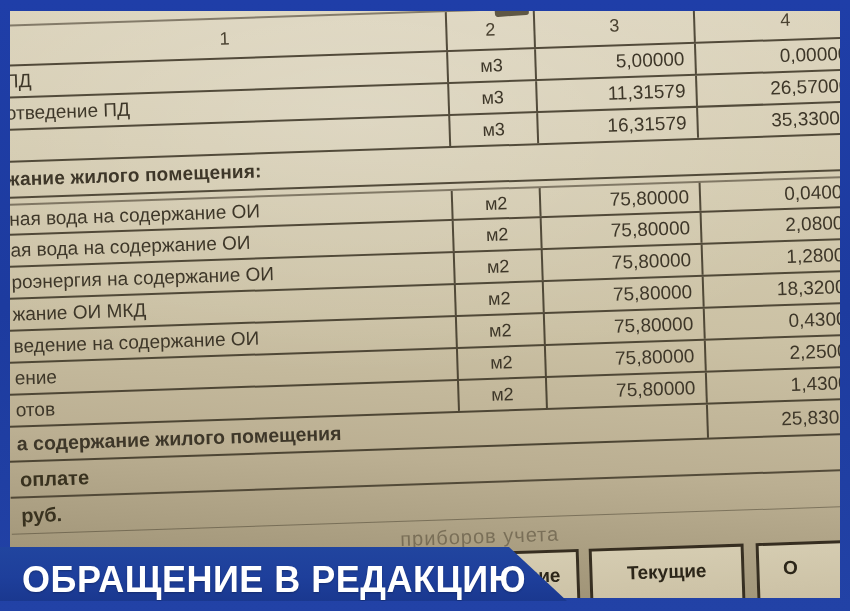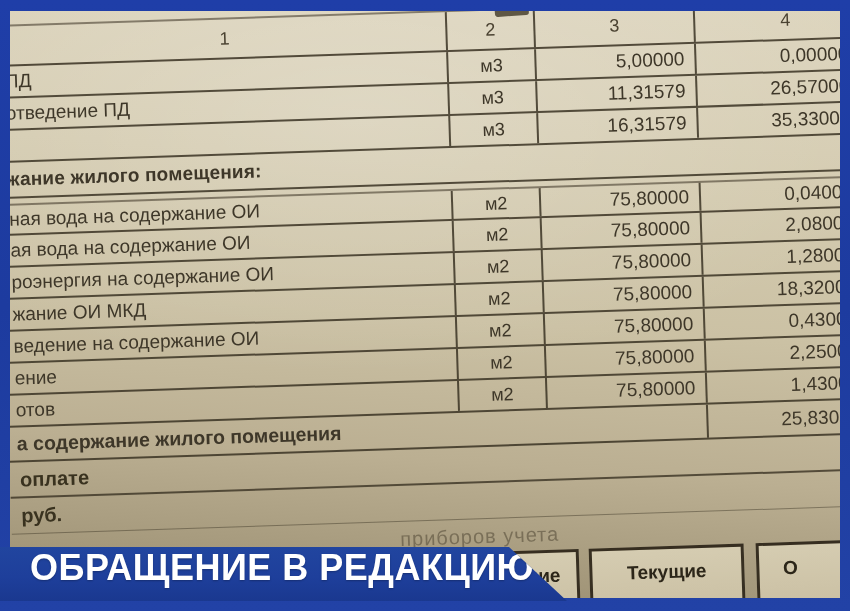--- a/index.html
+++ b/index.html
@@ -46,21 +46,21 @@
     display:flex;align-items:flex-start;}
   .mc1{width:126px;justify-content:flex-end;padding-right:16px;margin-right:10px;}
   .mc2{width:186px;justify-content:center;margin-right:12px;}
   .mc3{width:160px;justify-content:flex-start;padding-left:24px;}
   .smudge{position:absolute;left:500px;top:-3px;width:34px;height:11px;border-radius:3px;
     background:rgba(62,55,38,0.8);transform:rotate(-2deg);}
   .banner{
     position:absolute;left:0;top:547px;width:567px;height:54px;z-index:5;
     background:linear-gradient(180deg,#21459f 0%,#1e3f9b 55%,#1a388f 100%);
     clip-path:polygon(0 0,509px 0,567px 100%,0 100%);
-    display:flex;align-items:flex-start;padding-left:30px;
+    display:flex;align-items:flex-end;padding-left:22px;
   }
   .banner-text{color:#ffffff;font-size:36px;font-weight:800;letter-spacing:0.5px;white-space:nowrap;
     text-shadow:0 1px 2px rgba(0,0,0,0.25);}
 </style>
 </head>
 <body>
 
 <div class="frame">
   <div class="paper">
     <div class="sheet">

